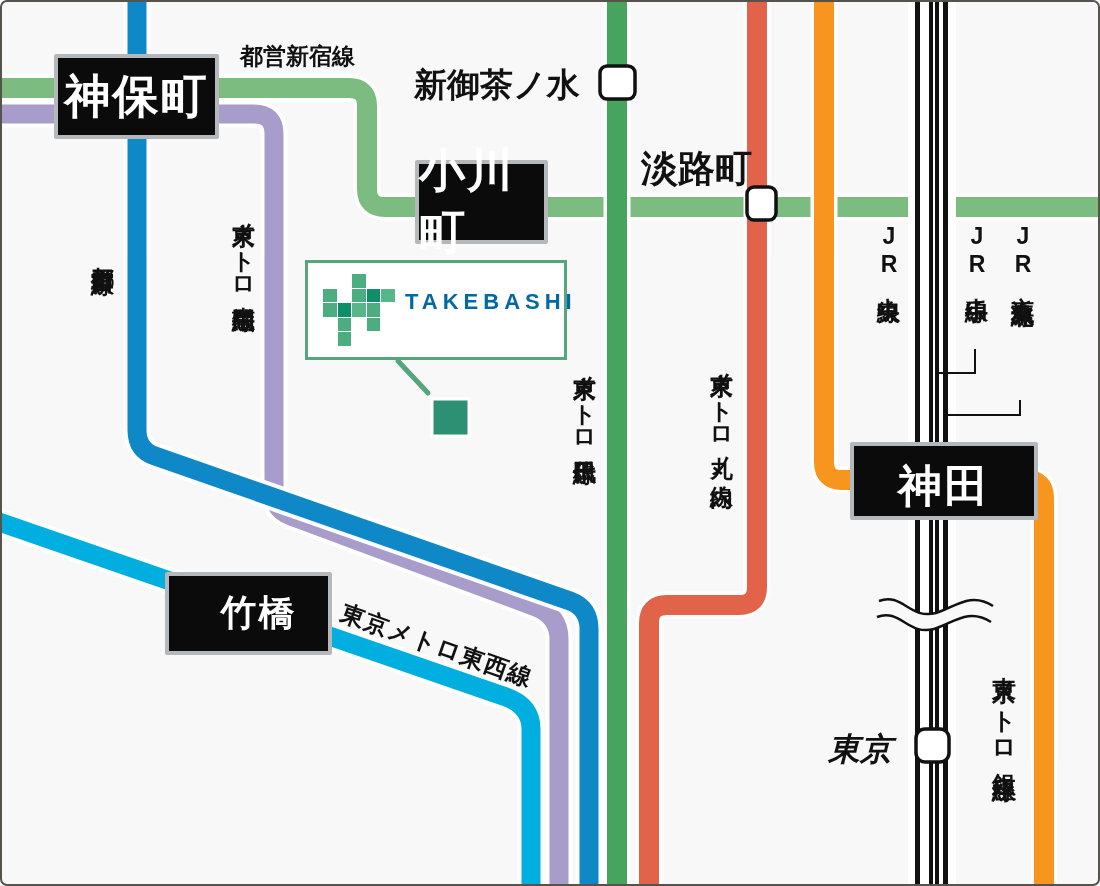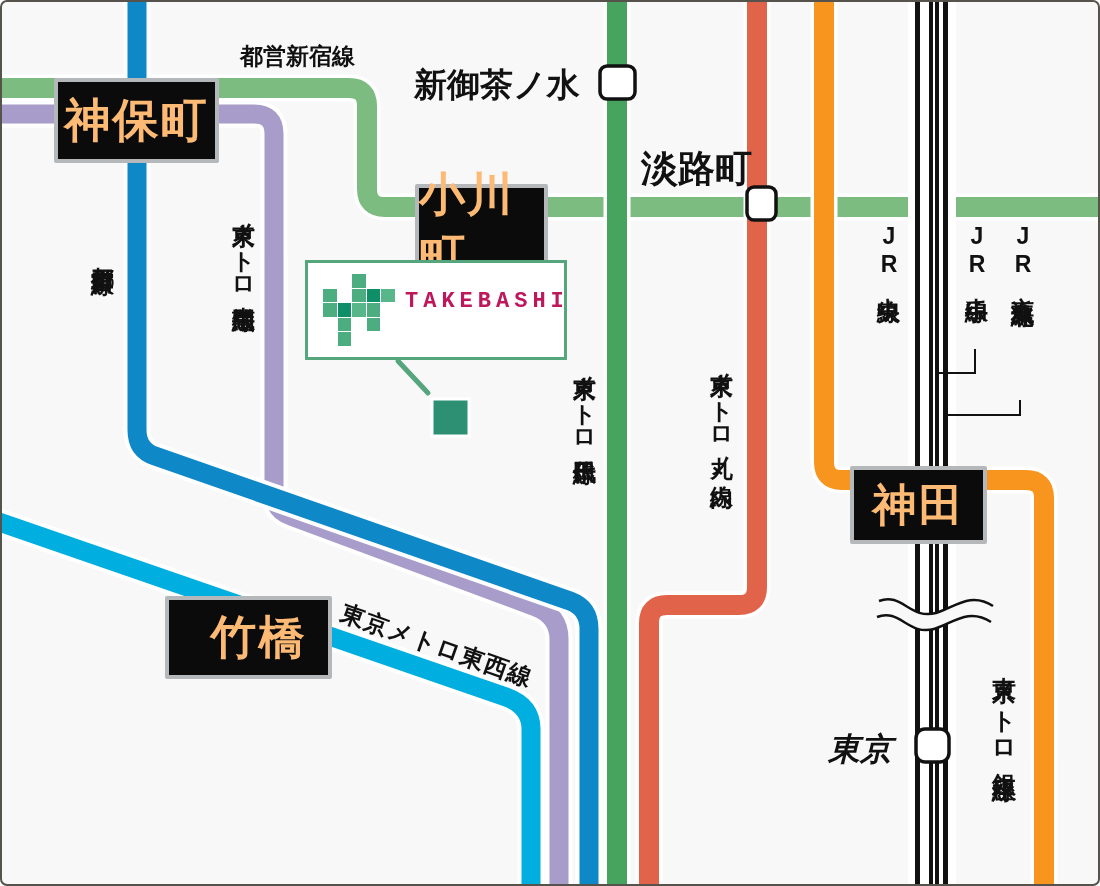--- a/index.html
+++ b/index.html
@@ -11,27 +11,26 @@
     border-radius:7px;
     overflow:hidden;
     font-family:"Liberation Sans","DejaVu Sans",sans-serif;
   }
   .map svg{position:absolute;left:0;top:0;}
   .station-box{
     position:absolute;
     background:#0b0b0b;
     border:4px solid #b5b8ba;
     border-radius:2px;
-    color:#fdba74;
+    color:#ffffff;
     display:flex;align-items:center;justify-content:center;
     font-weight:700;
     letter-spacing:2px;
     box-sizing:border-box;
     z-index:5;
-    margin-top:24px;
   }
   .lbl{
     position:absolute;
     color:#111;
     font-weight:700;
     white-space:nowrap;
     z-index:6;
   }
   .vert{
     writing-mode:vertical-rl;
@@ -112,24 +111,24 @@
     <line x1="396" y1="359" x2="426" y2="391" stroke-width="5" stroke-linecap="round" stroke="#55a57d"></line>
     <rect x="430" y="397" width="37" height="37" stroke="#ffffff" stroke-width="3" fill="#2d9073"></rect>
   </svg>
 
   <div class="station-box" style="left:52px;top:52px;width:165px;height:85px;font-size:46px;">
       <span>神保町</span>
     </div>
   <div class="station-box" style="left:413px;top:158px;width:133px;height:84px;font-size:46px;">
       <span>小川町</span>
     </div>
-  <div class="station-box" style="left:163px;top:570px;width:167px;height:83px;font-size:46px;padding-left:20px;">
+  <div class="station-box" style="left:163px;top:570px;width:167px;height:83px;font-size:36px;padding-left:20px;">
       <span>竹橋</span>
     </div>
-  <div class="station-box" style="left:848px;top:440px;width:137px;height:78px;font-size:44px;">
+  <div class="station-box" style="left:848px;top:440px;width:188px;height:78px;font-size:44px;align-items:flex-end;">
       <span>神田</span>
     </div>
 
   <div class="lbl" style="left:412px;top:61px;font-size:33px;">新御茶ノ水</div>
   <div class="lbl" style="left:639px;top:142px;font-size:37px;">淡路町</div>
   <div class="lbl" style="left:826px;top:726px;font-size:32px;font-style:italic;">東京</div>
 
   <div class="lbl" style="left:238px;top:39px;font-size:23px;">都営新宿線</div>
   <div class="lbl vert" style="left:86px;top:246px;font-size:23px;letter-spacing:2px;">都営三田線</div>
   <div class="lbl vert" style="left:227px;top:203px;font-size:23px;letter-spacing:1px;">東京メトロ半蔵門線</div>
@@ -149,18 +148,18 @@
         <div class="cell" style="left: 43.5px; top: 14.5px; background: rgb(15, 143, 104);"></div>
         <div class="cell" style="left: 58px; top: 14.5px; background: rgb(88, 182, 139);"></div>
         <div class="cell" style="left: 0px; top: 29px; background: rgb(76, 174, 128);"></div>
         <div class="cell" style="left: 14.5px; top: 29px; background: rgb(15, 143, 104);"></div>
         <div class="cell" style="left: 29px; top: 29px; background: rgb(88, 182, 139);"></div>
         <div class="cell" style="left: 43.5px; top: 29px; background: rgb(76, 174, 128);"></div>
         <div class="cell" style="left: 14.5px; top: 43.5px; background: rgb(76, 174, 128);"></div>
         <div class="cell" style="left: 43.5px; top: 43.5px; background: rgb(76, 174, 128);"></div>
         <div class="cell" style="left: 14.5px; top: 58px; background: rgb(76, 174, 128);"></div>
       </div>
-    <div class="brand-text" style="color: #be185d; font-family: Liberation Mono, monospace;">
+    <div class="brand-text" style="color: #0369a1;">
       <div>TAKEBASHI</div>
     </div>
   </div>
 
 </div>
 
 </body></html>

